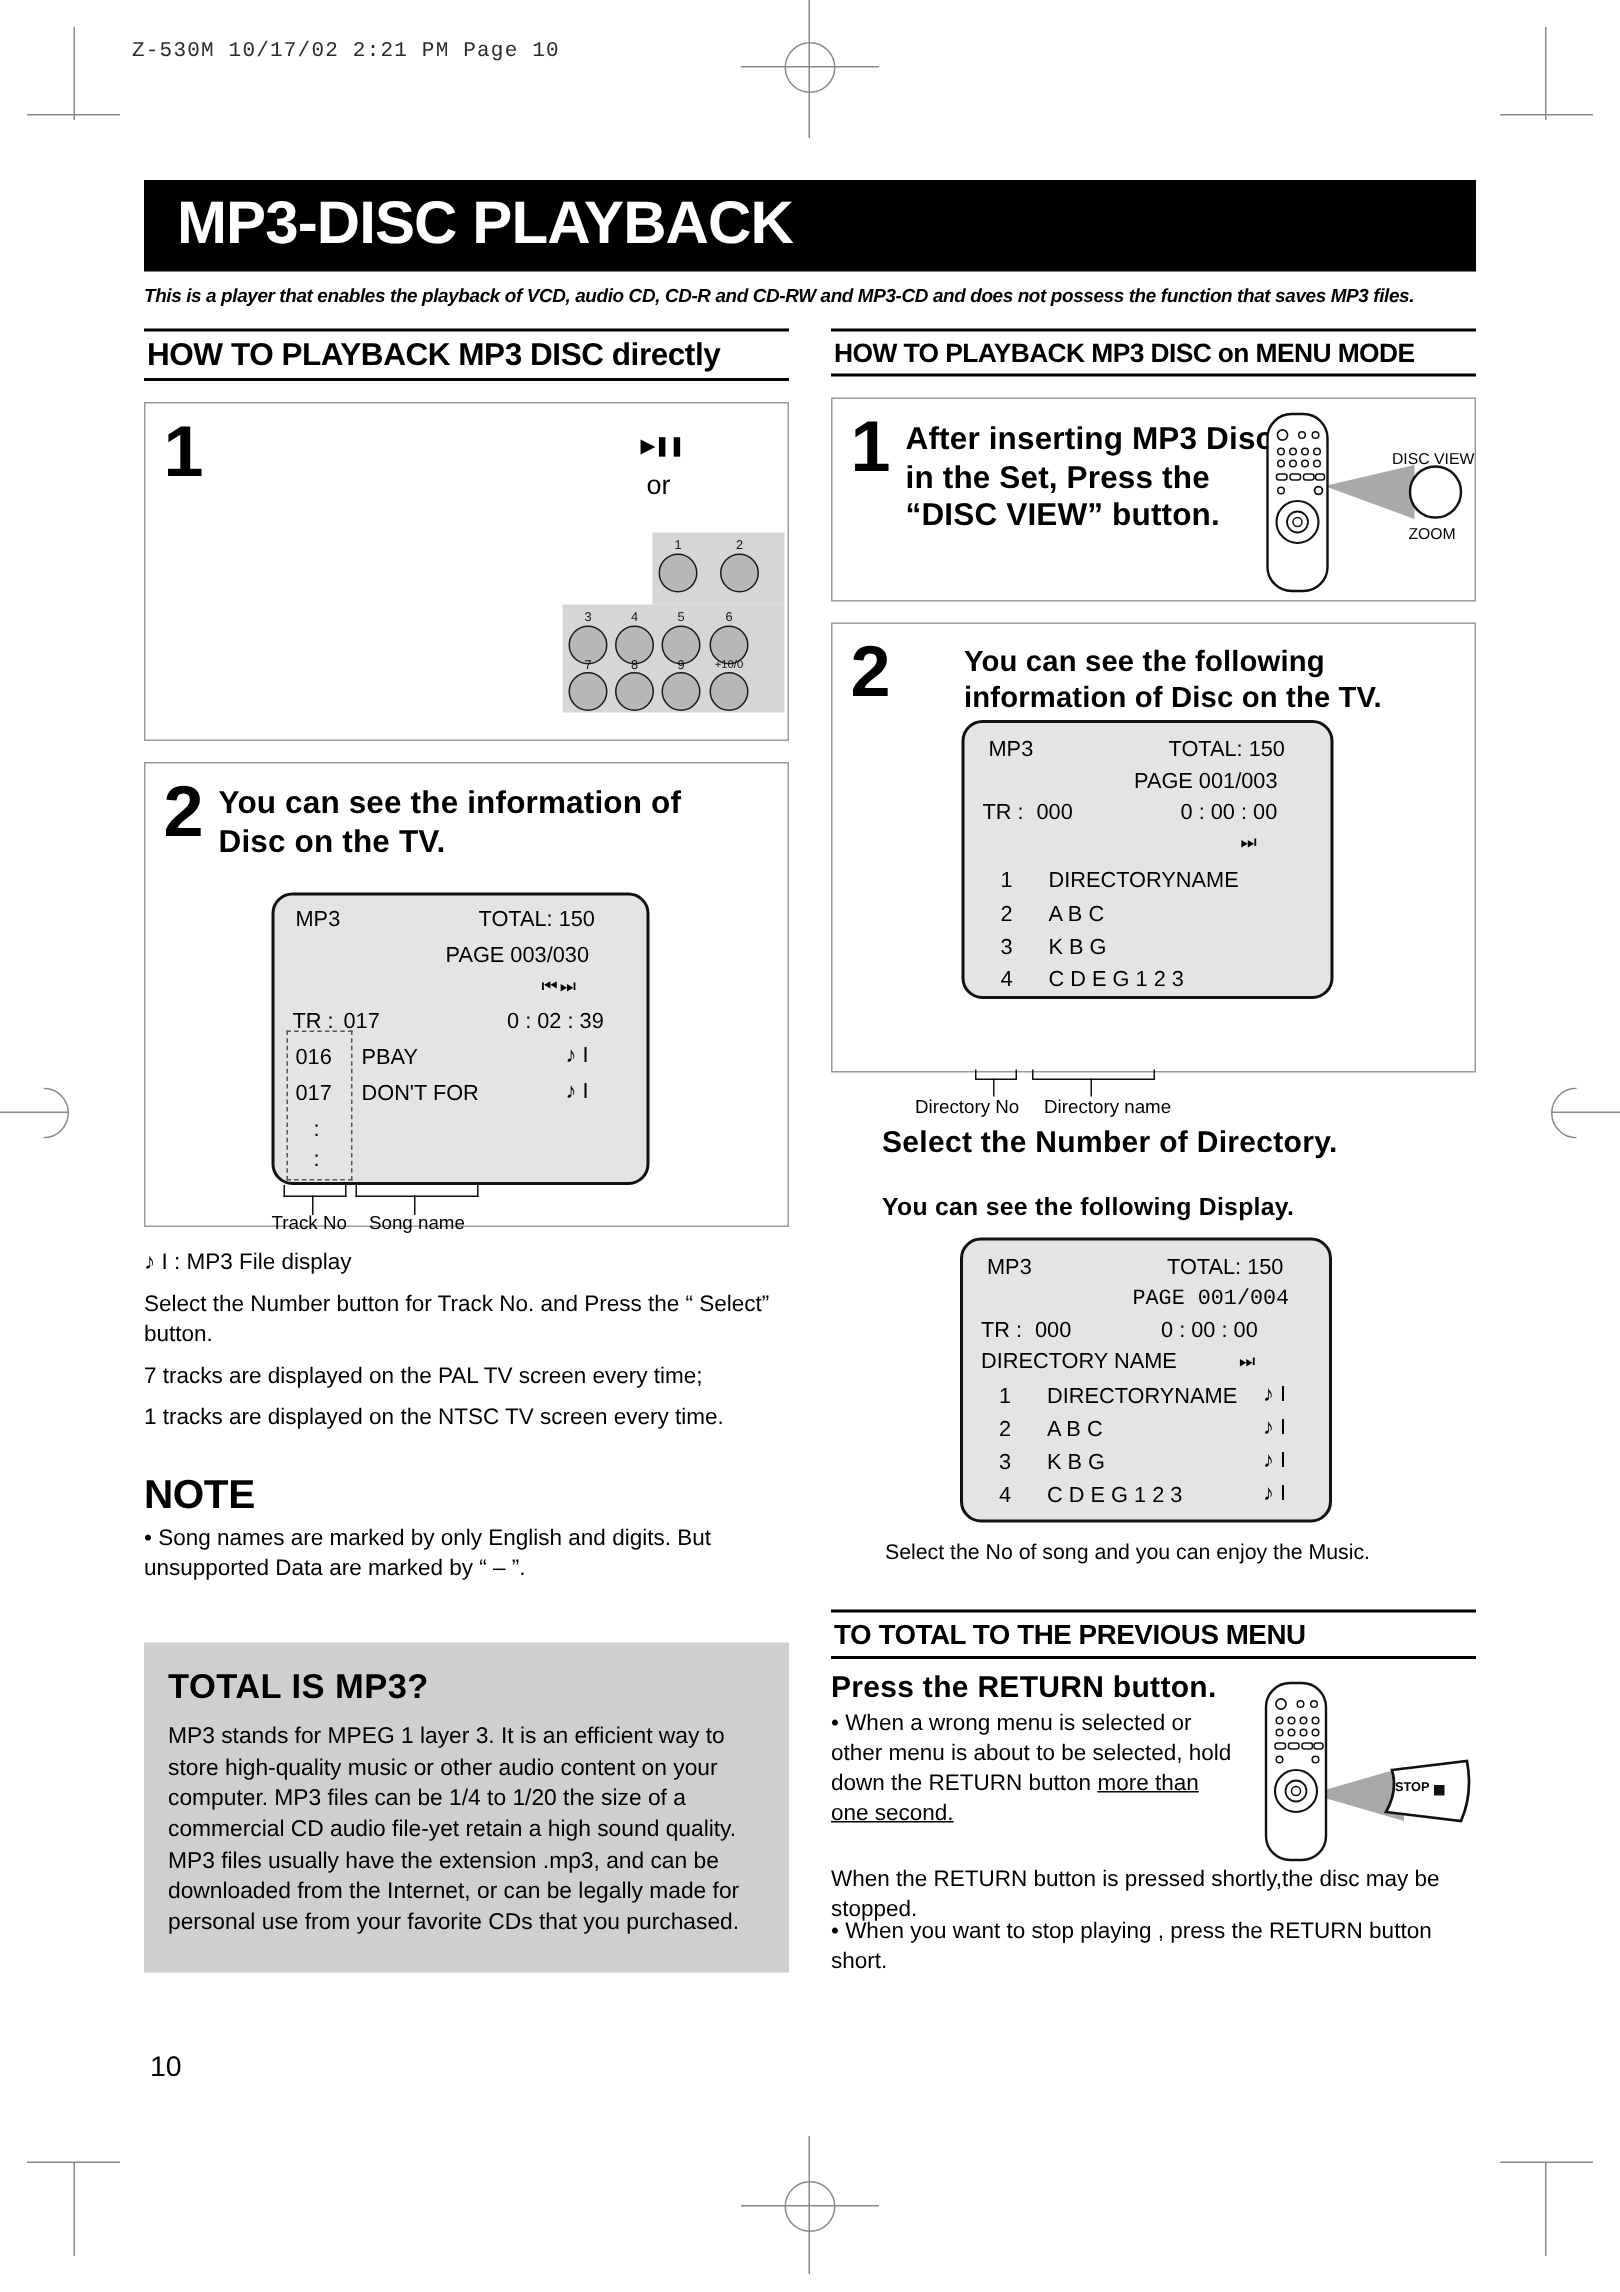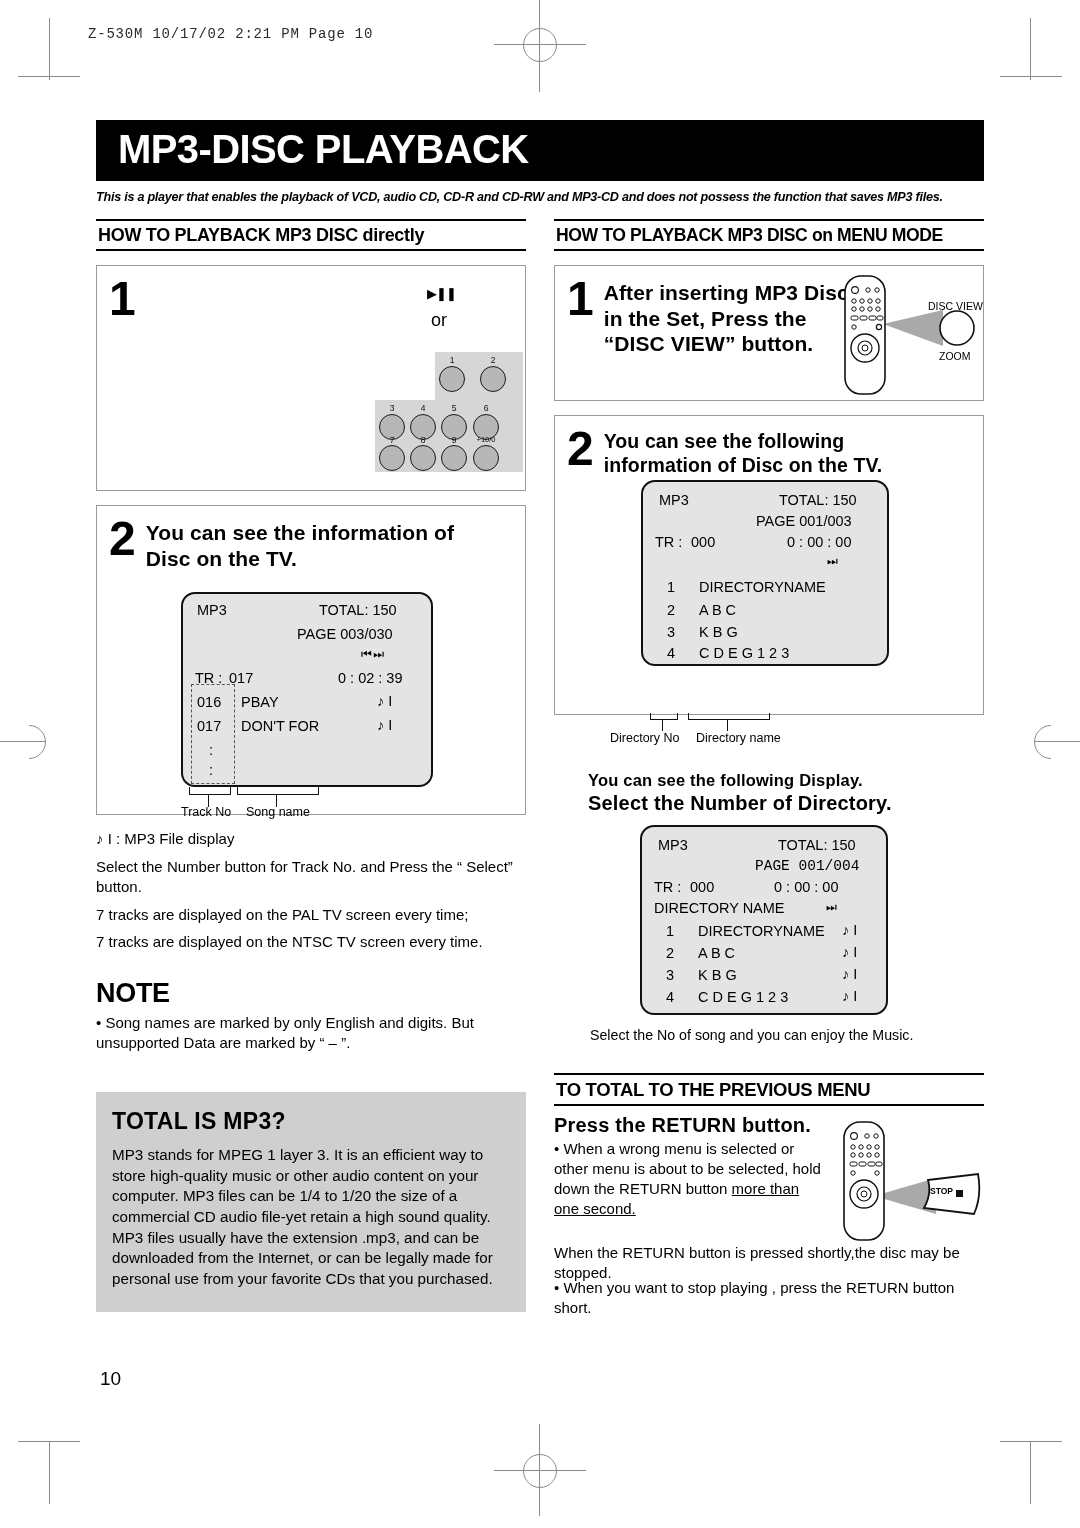--- a/index.html
+++ b/index.html
@@ -61,21 +61,21 @@
   }
 
   .columns { display: flex; margin-top: 14px; }
   .col-left { width: 430px; }
   .col-gap { width: 28px; }
   .col-right { width: 430px; }
 
   .sec-head {
     border-top: 2.5px solid #000;
     border-bottom: 2.5px solid #000;
-    font-size: 18px; font-weight: bold;
+    font-size: 21px; font-weight: bold;
     padding: 4px 2px 3px 2px;
     letter-spacing: -0.3px;
     white-space: nowrap;
   }
   .sec-head.tight { font-size: 17.6px; letter-spacing: -0.4px; }
 
   .boxed {
     border: 1px solid #9a9a9a;
     margin-top: 14px;
     position: relative;
@@ -84,21 +84,21 @@
 
   .step { display: flex; padding: 14px 10px 8px 12px; }
   .step-num {
     font-size: 48px; font-weight: bold; line-height: 0.78;
     margin-right: 10px; font-family: "Liberation Sans", sans-serif;
   }
   .step-text {
     font-size: 21px; font-weight: bold; line-height: 1.22;
     letter-spacing: 0.1px;
   }
-  .step-text.sm { font-size: 19.5px; }
+  .step-text.sm { font-size: 19.5px; margin-left: 39px; }
 
   
   .keypad { position: absolute; }
   .kp-block { position: absolute; background: #d6d6d6; }
   .key {
     position: absolute; width: 26px; height: 26px;
     border-radius: 50%;
     background: #b7b7b7;
     border: 1.6px solid #1a1a1a;
     box-sizing: border-box;
@@ -268,21 +268,21 @@
         <div class="lbl-small" style="left:84px; top:299px;">Track No</div>
 
         <div class="bracket" style="left:140px; top:281px; width:80px; height:7px;"></div>
         <div class="tick" style="left:179px; top:288px; height:13px;"></div>
         <div class="lbl-small" style="left:149px; top:299px;">Song name</div>
       </div>
 
       <div class="body-text gap14">♪ I : MP3 File display</div>
       <div class="body-text gap8">Select the Number button for Track No. and Press the “ Select” button.</div>
       <div class="body-text gap8">7 tracks are displayed on the PAL TV screen every time;</div>
-      <div class="body-text gap8">7 tracks are displayed on the NTSC TV screen every time.</div>
+      <div class="body-text gap8">1 tracks are displayed on the NTSC TV screen every time.</div>
 
       <div class="note-title">NOTE</div>
       <div class="note-body" style="width:400px;">• Song names are marked by only English and digits. But unsupported Data are marked by “ – ”.</div>
 
       <div class="mp3box">
         <h3>TOTAL IS MP3?</h3>
         <p>MP3 stands for MPEG 1 layer  3. It is an efficient way to store high-quality music or other audio content on your computer. MP3 files can be 1/4 to 1/20 the size of a commercial CD audio file-yet retain a high sound quality. MP3 files usually have the extension .mp3, and can be downloaded from the Internet, or can be legally made for personal use from your favorite CDs that you purchased.</p>
       </div>
     </div>
 
@@ -361,22 +361,22 @@
       <div style="position:relative; height:34px;">
         <div class="bracket" style="left:96px; top:-2px; width:26px; height:6px;"></div>
         <div class="tick" style="left:108px; top:4px; height:12px;"></div>
         <div class="lbl-small" style="left:56px; top:16px;">Directory No</div>
 
         <div class="bracket" style="left:134px; top:-2px; width:80px; height:6px;"></div>
         <div class="tick" style="left:173px; top:4px; height:12px;"></div>
         <div class="lbl-small" style="left:142px; top:16px;">Directory name</div>
       </div>
 
+      <div class="bold-line" style="margin-left:34px; margin-top:2px;">Select the Number of Directory.</div>
       <div class="bold-line sm" style="margin-left:34px; margin-top:22px;">You can see the following Display.</div>
-      <div class="bold-line" style="margin-left:34px; margin-top:2px;">Select the Number of Directory.</div>
 
       <div style="position:relative; height:200px; margin-top:10px;">
         <div class="tv" style="position:absolute; left:86px; top:0px; width:248px; height:190px;">
           <div class="row" style="left:16px; top:10px;">MP3</div>
           <div class="row" style="left:136px; top:10px;">TOTAL: 150</div>
           <div class="row" style="left:113px; top:31px;font-family:Liberation Mono, monospace;">PAGE  001/004</div>
           <div class="row" style="left:12px; top:52px;">TR :</div>
           <div class="row" style="left:48px; top:52px;">000</div>
           <div class="row" style="left:132px; top:52px;">0 :  00 :  00</div>
           <div class="row" style="left:12px; top:73px;">DIRECTORY NAME</div>

